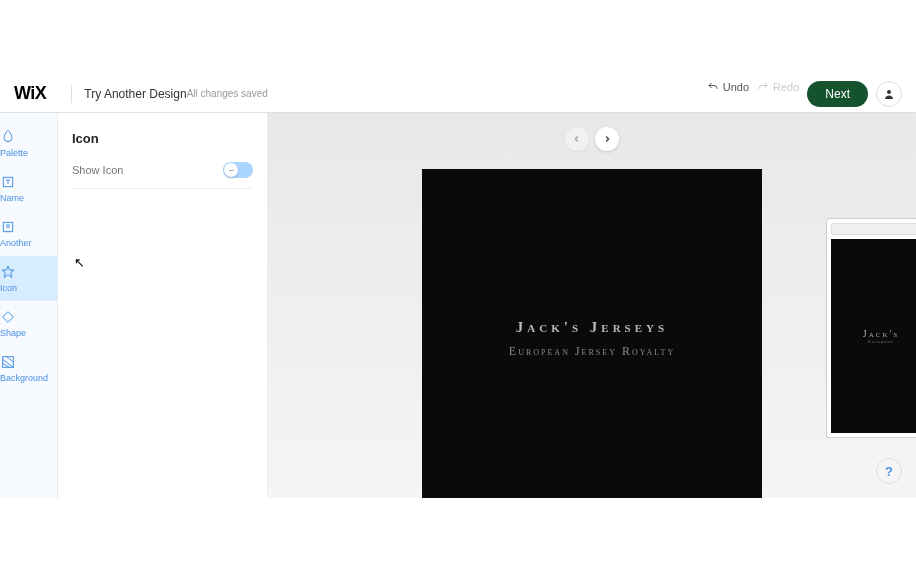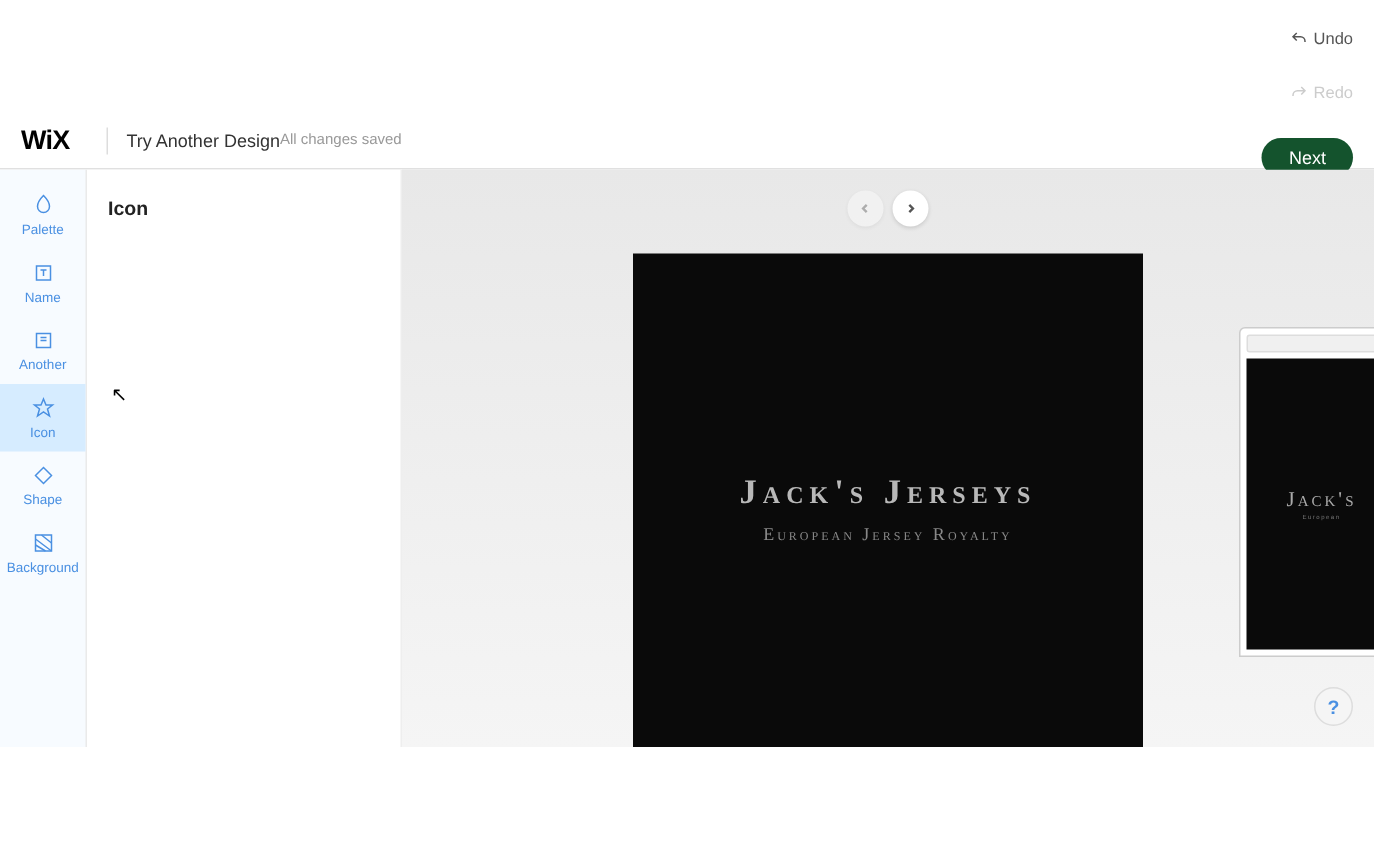--- a/index.html
+++ b/index.html
@@ -3,53 +3,53 @@
 <meta charset="utf-8">
 <style>
 * { margin: 0; padding: 0; box-sizing: border-box; }
 body { font-family: -apple-system, BlinkMacSystemFont, "Helvetica Neue", Arial, sans-serif; background: #fff; width: 916px; height: 573px; overflow: hidden; position: relative; }
 .app { position: absolute; top: 75px; left: 0; right: 0; bottom: 75px; display: flex; flex-direction: column; }
 .topbar { height: 38px; display: flex; align-items: center; padding: 0 14px; border-bottom: 1px solid #e0e0e0; background: #fff; }
 .logo { font-weight: 900; font-size: 18px; letter-spacing: -0.5px; color: #000; margin-right: 25px; }
 .divider-v { width: 1px; height: 18px; background: #ddd; margin-right: 12px; }
 .try-another { font-size: 12px; color: #333; cursor: pointer; }
 .center-status { flex: 1; text-align: left; font-size: 10px; color: #999; }
-.top-actions { display: flex; align-items: flex-end; gap: 24px; flex-direction: column; }
+.top-actions { display: flex; align-items: flex-start; gap: 8px; }
 .undo-redo { display: flex; align-items: center; gap: 4px; font-size: 11px; color: #555; cursor: pointer; }
 .undo-redo.disabled { color: #ccc; cursor: default; }
 .undo-redo svg { width: 12px; height: 12px; }
 .next-btn { background: #14532d; color: #fff; border: none; border-radius: 14px; padding: 6px 18px; font-size: 12px; cursor: pointer; }
 .avatar-btn { width: 26px; height: 26px; border-radius: 50%; border: 1px solid #ddd; background: #fff; display: flex; align-items: center; justify-content: center; cursor: pointer; }
 .avatar-btn svg { width: 12px; height: 12px; fill: #333; }
 .main { flex: 1; display: flex; overflow: hidden; }
 .rail { width: 58px; background: #f7fbff; border-right: 1px solid #eaeaea; display: flex; flex-direction: column; align-items: center; padding-top: 8px; }
-.rail-item { width: 100%; display: flex; flex-direction: column; align-items: center; padding: 8px 0; cursor: pointer; color: #4a90e2; font-size: 9px; gap: 3px; }
+.rail-item { width: 100%; display: flex; flex-direction: column; padding: 8px 0; cursor: pointer; color: #4a90e2; font-size: 9px; gap: 3px; }
 .rail-item.active { background: #d6ecff; }
 .rail-item svg { width: 16px; height: 16px; fill: none; stroke: #4a90e2; stroke-width: 1.5; }
 .panel { width: 210px; padding: 18px 14px; border-right: 1px solid #eee; background: #fff; }
 .panel-title { font-size: 13px; font-weight: 600; color: #222; margin-bottom: 6px; }
 .panel-desc { font-size: 10px; color: #999; line-height: 1.4; margin-bottom: 18px; }
 .panel-row { display: flex; align-items: center; justify-content: space-between; padding: 10px 0; border-bottom: 1px solid #eee; }
 .panel-row-label { font-size: 11px; color: #777; }
 .toggle { width: 30px; height: 16px; border-radius: 10px; background: #a8d4ff; position: relative; cursor: pointer; }
 .toggle-knob { position: absolute; width: 14px; height: 14px; border-radius: 50%; background: #fff; top: 1px; left: 1px; box-shadow: 0 1px 2px rgba(0,0,0,0.2); display: flex; align-items: center; justify-content: center; }
 .toggle-knob::after { content: ""; width: 5px; height: 1px; background: #aaa; }
 .canvas { flex: 1; background: linear-gradient(to bottom, #e8e8e8, #f5f5f5); position: relative; overflow: hidden; }
 .nav-arrows { position: absolute; top: 14px; left: 50%; transform: translateX(-50%); display: flex; gap: 6px; z-index: 2; }
 .nav-arrow { width: 24px; height: 24px; border-radius: 50%; background: #fff; box-shadow: 0 1px 3px rgba(0,0,0,0.15); display: flex; align-items: center; justify-content: center; cursor: pointer; }
 .nav-arrow.disabled { opacity: 0.4; cursor: default; }
 .nav-arrow svg { width: 8px; height: 8px; stroke: #555; stroke-width: 2; fill: none; }
 .logo-card { position: absolute; top: 56px; left: 50%; transform: translateX(-50%); width: 340px; height: 340px; background: #0a0a0a; display: flex; flex-direction: column; align-items: center; justify-content: center; }
-.logo-main { font-family: "Times New Roman", serif; font-variant: small-caps; letter-spacing: 4px; font-size: 23px; color: #b8b8b8; font-weight: 600; }
+.logo-main { font-family: "Times New Roman", serif; font-variant: small-caps; letter-spacing: 4px; font-size: 15px; color: #b8b8b8; font-weight: 600; }
 .logo-tag { font-family: "Times New Roman", serif; font-variant: small-caps; letter-spacing: 2px; font-size: 12px; color: #888; margin-top: 8px; }
 .preview-laptop { position: absolute; right: -20px; top: 105px; width: 110px; height: 220px; }
 .laptop-screen { background: #fff; border: 1px solid #ccc; border-radius: 4px 4px 0 0; padding: 4px; height: 220px; }
 .laptop-url { height: 12px; background: #f0f0f0; border: 1px solid #ddd; border-radius: 2px; margin-bottom: 4px; }
 .laptop-content { background: #0a0a0a; height: calc(100% - 16px); display: flex; flex-direction: column; align-items: center; justify-content: center; }
-.laptop-title { font-family: "Times New Roman", serif; font-variant: small-caps; letter-spacing: 2px; font-size: 14px; color: #aaa; }
+.laptop-title { font-family: "Times New Roman", serif; font-variant: small-caps; letter-spacing: 2px; font-size: 10px; color: #aaa; }
 .laptop-sub { font-size: 4px; color: #777; letter-spacing: 1px; }
 .help-btn { position: absolute; right: 14px; bottom: 14px; width: 26px; height: 26px; border-radius: 50%; background: #f5f5f5; border: 1px solid #ddd; display: flex; align-items: center; justify-content: center; color: #4a90e2; font-size: 13px; font-weight: bold; cursor: pointer; }
 .cursor { position: absolute; left: 74px; top: 180px; font-size: 13px; color: #000; pointer-events: none; z-index: 10; }
 </style>
 </head>
 <body>
 
 <div class="app">
   <div class="topbar">
     <div class="logo">WiX</div>
@@ -117,20 +117,26 @@
         <svg viewBox="0 0 24 24">
             <rect x="4" y="4" width="16" height="16"></rect>
             <path d="M4 8l16 12M4 14l10 6M10 4l10 8"></path>
           </svg>
         <span>Background</span>
       </div>
     </div>
 
     <div class="panel">
       <div class="panel-title">Icon</div>
+      <div class="panel-row">
+        <div class="panel-row-label">Show Icon</div>
+        <div class="toggle">
+          <div class="toggle-knob"></div>
+        </div>
+      </div>
       <div class="cursor">↖</div>
     </div>
 
     <div class="canvas">
       <div class="nav-arrows">
         <div class="nav-arrow disabled">
           <svg viewBox="0 0 10 10">
               <path d="M6 2L3 5l3 3"></path>
             </svg>
         </div>

